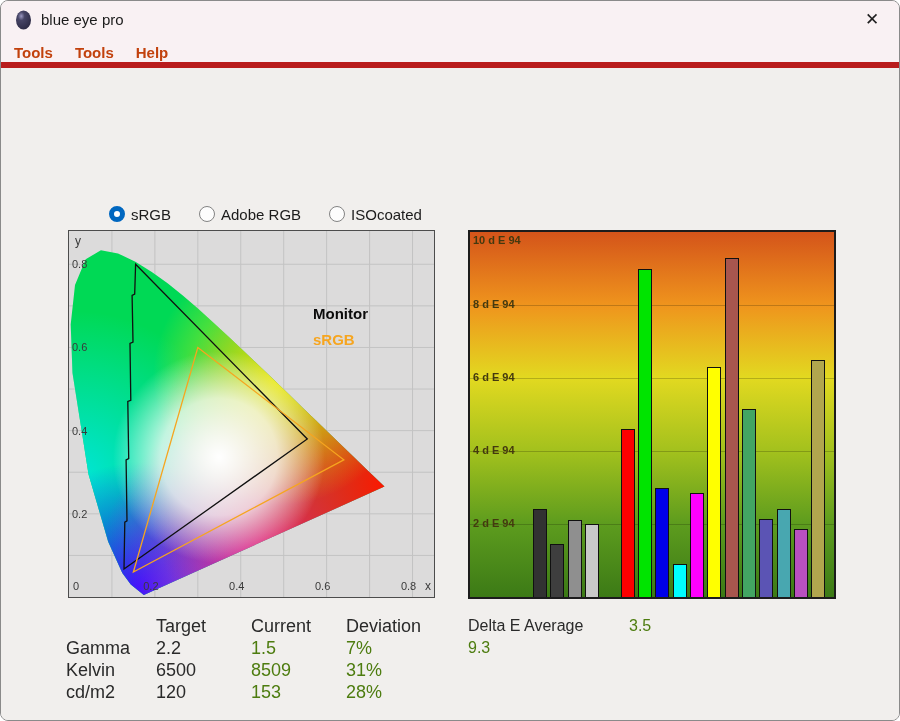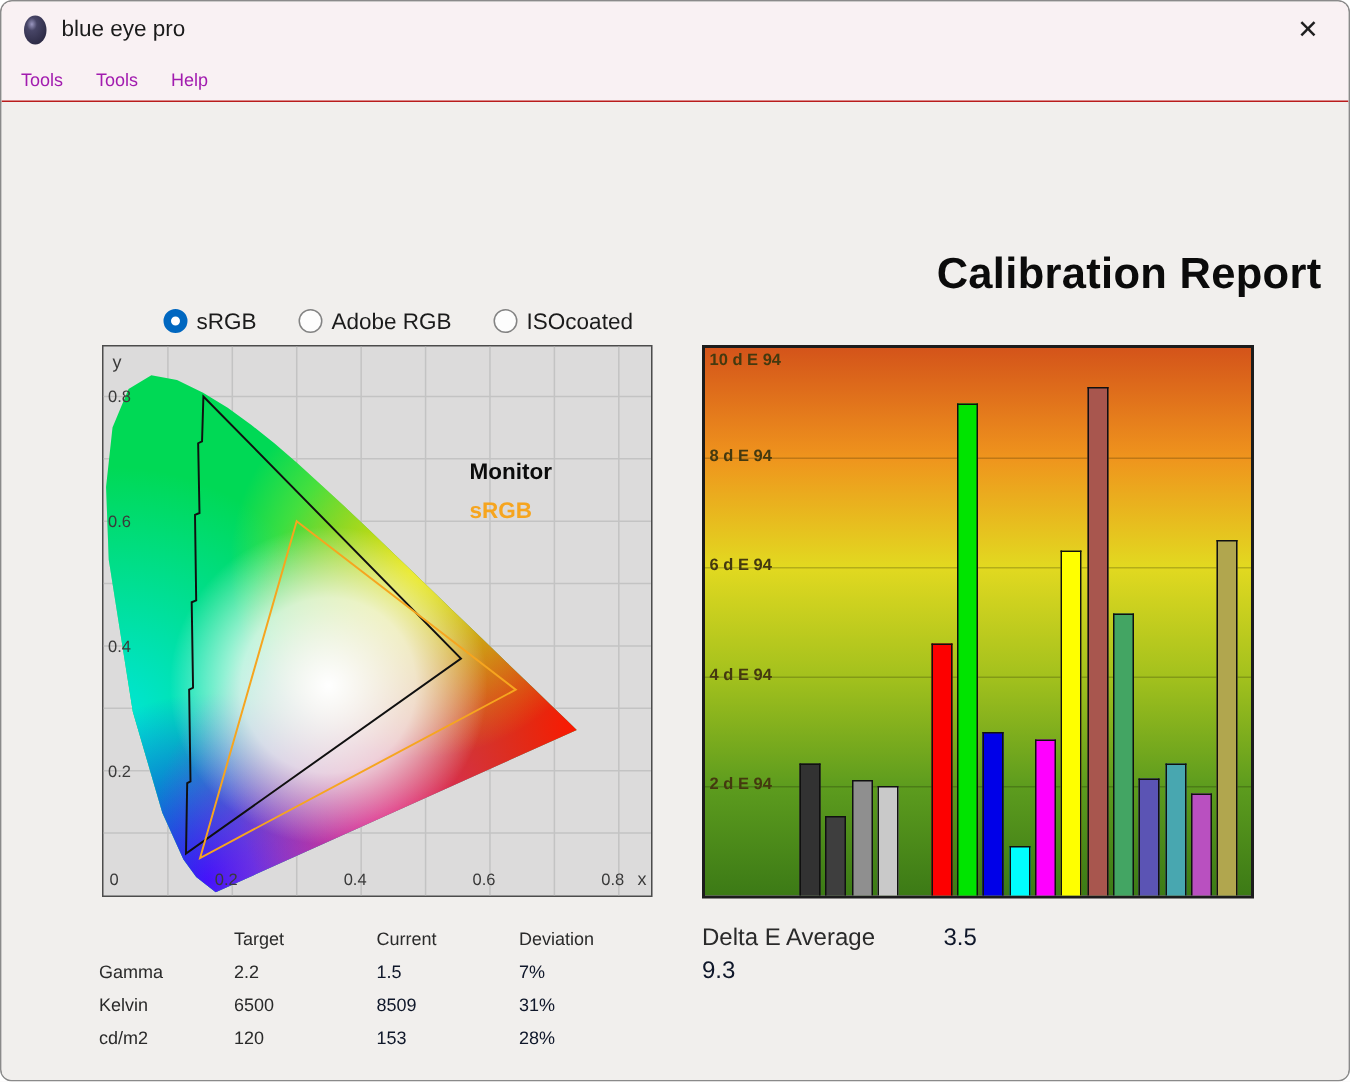--- a/index.html
+++ b/index.html
@@ -4,29 +4,29 @@
 <style>
   * { box-sizing: border-box; margin: 0; padding: 0; }
   html,body { background:#ffffff; }
   body { font-family: "Liberation Sans", sans-serif; width:900px; height:721px; position:relative; }
 
   .window { position:absolute; left:0; top:0; width:900px; height:721px;
     border:1px solid #8a8a8a; border-radius:8px; overflow:hidden; background:#f1efed; }
 
   
   .header { position:absolute; left:0; top:0; width:100%; height:67px;
-    background:#f9f1f3; border-bottom:1px solid #b91c1c; }
+    background:#f9f1f3; border-bottom:6px solid #b91c1c; }
   .titlebar { position:relative; height:37px; display:flex; align-items:center; }
   .app-icon { margin-left:14px; width:17px; height:21px; }
   .title-text { margin-left:9px; font-size:15px; color:#1b1b1b; }
   .close-btn { position:absolute; right:6px; top:3px; width:42px; height:30px;
     display:flex; align-items:center; justify-content:center;
     font-size:17px; color:#1f1f1f; cursor:default; }
   .menubar { display:flex; align-items:center; height:29px; padding-left:12px; }
-  .menu-item { font-size:12px; color:#a21caf; margin-right:20px; padding:3px 1px; }
+  .menu-item { font-size:15px; color:#c2410c; margin-right:20px; padding:3px 1px;font-weight:bold; }
 
   
   .content { position:absolute; left:0; top:68px; width:100%; height:653px; background:#f1efed; }
   .page-title { position:absolute; left:568px; top:98px; width:312px; text-align:right;
     font-size:29px; font-weight:bold; color:#0b0b0b; letter-spacing:0.2px; }
 
   
   .radio-group { position:absolute; left:108px; top:135px; display:flex; align-items:center; height:20px; }
   .radio-opt { display:flex; align-items:center; margin-right:28px; }
   .radio-circle { width:16px; height:16px; border-radius:50%; background:#fdfdfd;
@@ -44,23 +44,23 @@
     border:2px solid #1c1c1c;
     background:linear-gradient(180deg,#d4541a 0%,#ef941d 20%,#e2d920 40%,#a3c11d 60%,#5d9c1e 80%,#3c7a16 100%); }
   .bc-inner { position:relative; width:100%; height:100%;padding-left:40px; }
   .bc-grid { position:absolute; left:0; width:100%; height:1px; background:rgba(20,20,0,0.22); }
   .bc-label { position:absolute; left:3px; font-size:11px; color:#44390f; font-weight:bold; white-space:nowrap; }
   .bc-bar { position:absolute; bottom:0; width:14px; border:1px solid #101010; border-bottom:none; }
 
   
   .meas-table { position:absolute; left:65px; top:546px; display:grid;
     grid-template-columns:90px 95px 95px 110px; grid-auto-rows:22px;
-    font-size:12px; color:#2a2a2a; align-items:center; }
+    font-size:18px; color:#2a2a2a; align-items:center; }
   .meas-table .hdr { color:#2a2a2a; }
-  .orange { color:#0f172a; }
+  .orange { color:#4d7c0f; }
 
   
   .delta-summary { position:absolute; left:467px; top:546px; display:grid;
     grid-template-columns:161px 80px; grid-auto-rows:22px; font-size:16px;
     color:#2a2a2a; align-items:center; }
 </style>
 </head>
 <body>
 
 <div class="window">
@@ -82,21 +82,20 @@
     </div>
     <div class="menubar">
         <div class="menu-item">Tools</div>
         <div class="menu-item">Tools</div>
         <div class="menu-item">Help</div>
       </div>
   </div>
 
   <div class="content">
 
-    <div class="page-title">Calibration Report</div>
 
     <div class="radio-group">
         <label class="radio-opt">
           <span class="radio-circle checked"></span>
           <span class="radio-label">sRGB</span>
         </label>
         <label class="radio-opt">
           <span class="radio-circle"></span>
           <span class="radio-label">Adobe RGB</span>
         </label>

